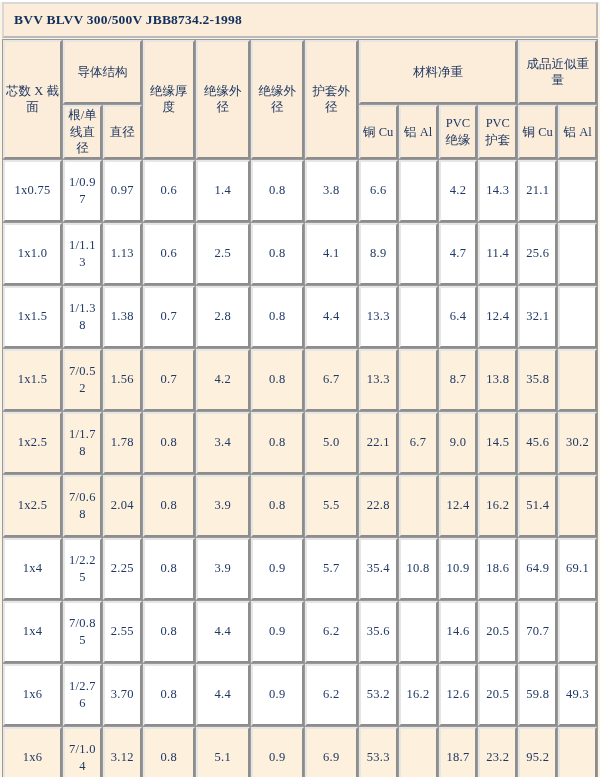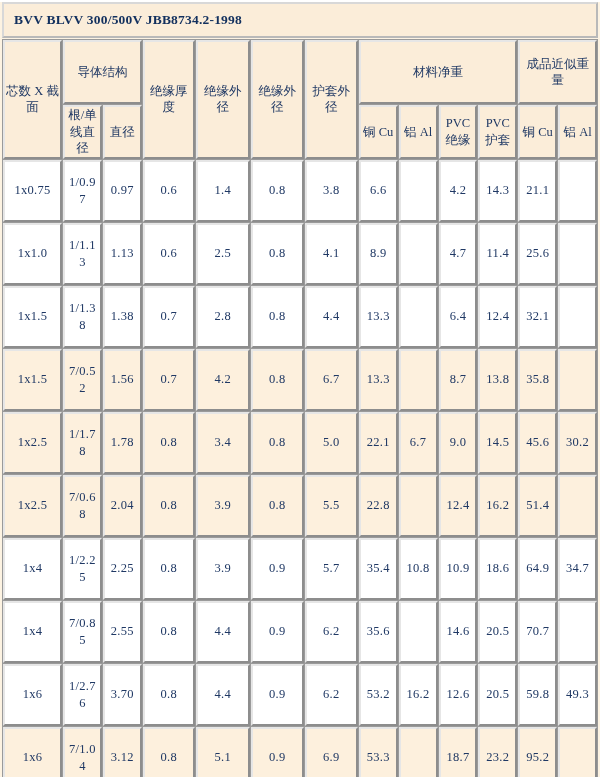--- a/index.html
+++ b/index.html
@@ -222,21 +222,21 @@
           <td class="dcell cw2">2.25</td>
           <td class="dcell cw3">0.8</td>
           <td class="dcell cw4">3.9</td>
           <td class="dcell cw5">0.9</td>
           <td class="dcell cw5">5.7</td>
           <td class="dcell cw6">35.4</td>
           <td class="dcell cw7">10.8</td>
           <td class="dcell cw8">10.9</td>
           <td class="dcell cw9">18.6</td>
           <td class="dcell cw11">64.9</td>
-          <td class="dcell cw12">34.7</td>
+          <td class="dcell cw12">69.1</td>
         </tr>
         <tr class="band-white">
           <td class="dcell cw0">1x4</td>
           <td class="dcell cw1">7/0.85</td>
           <td class="dcell cw2">2.55</td>
           <td class="dcell cw3">0.8</td>
           <td class="dcell cw4">4.4</td>
           <td class="dcell cw5">0.9</td>
           <td class="dcell cw5">6.2</td>
           <td class="dcell cw6">35.6</td>

